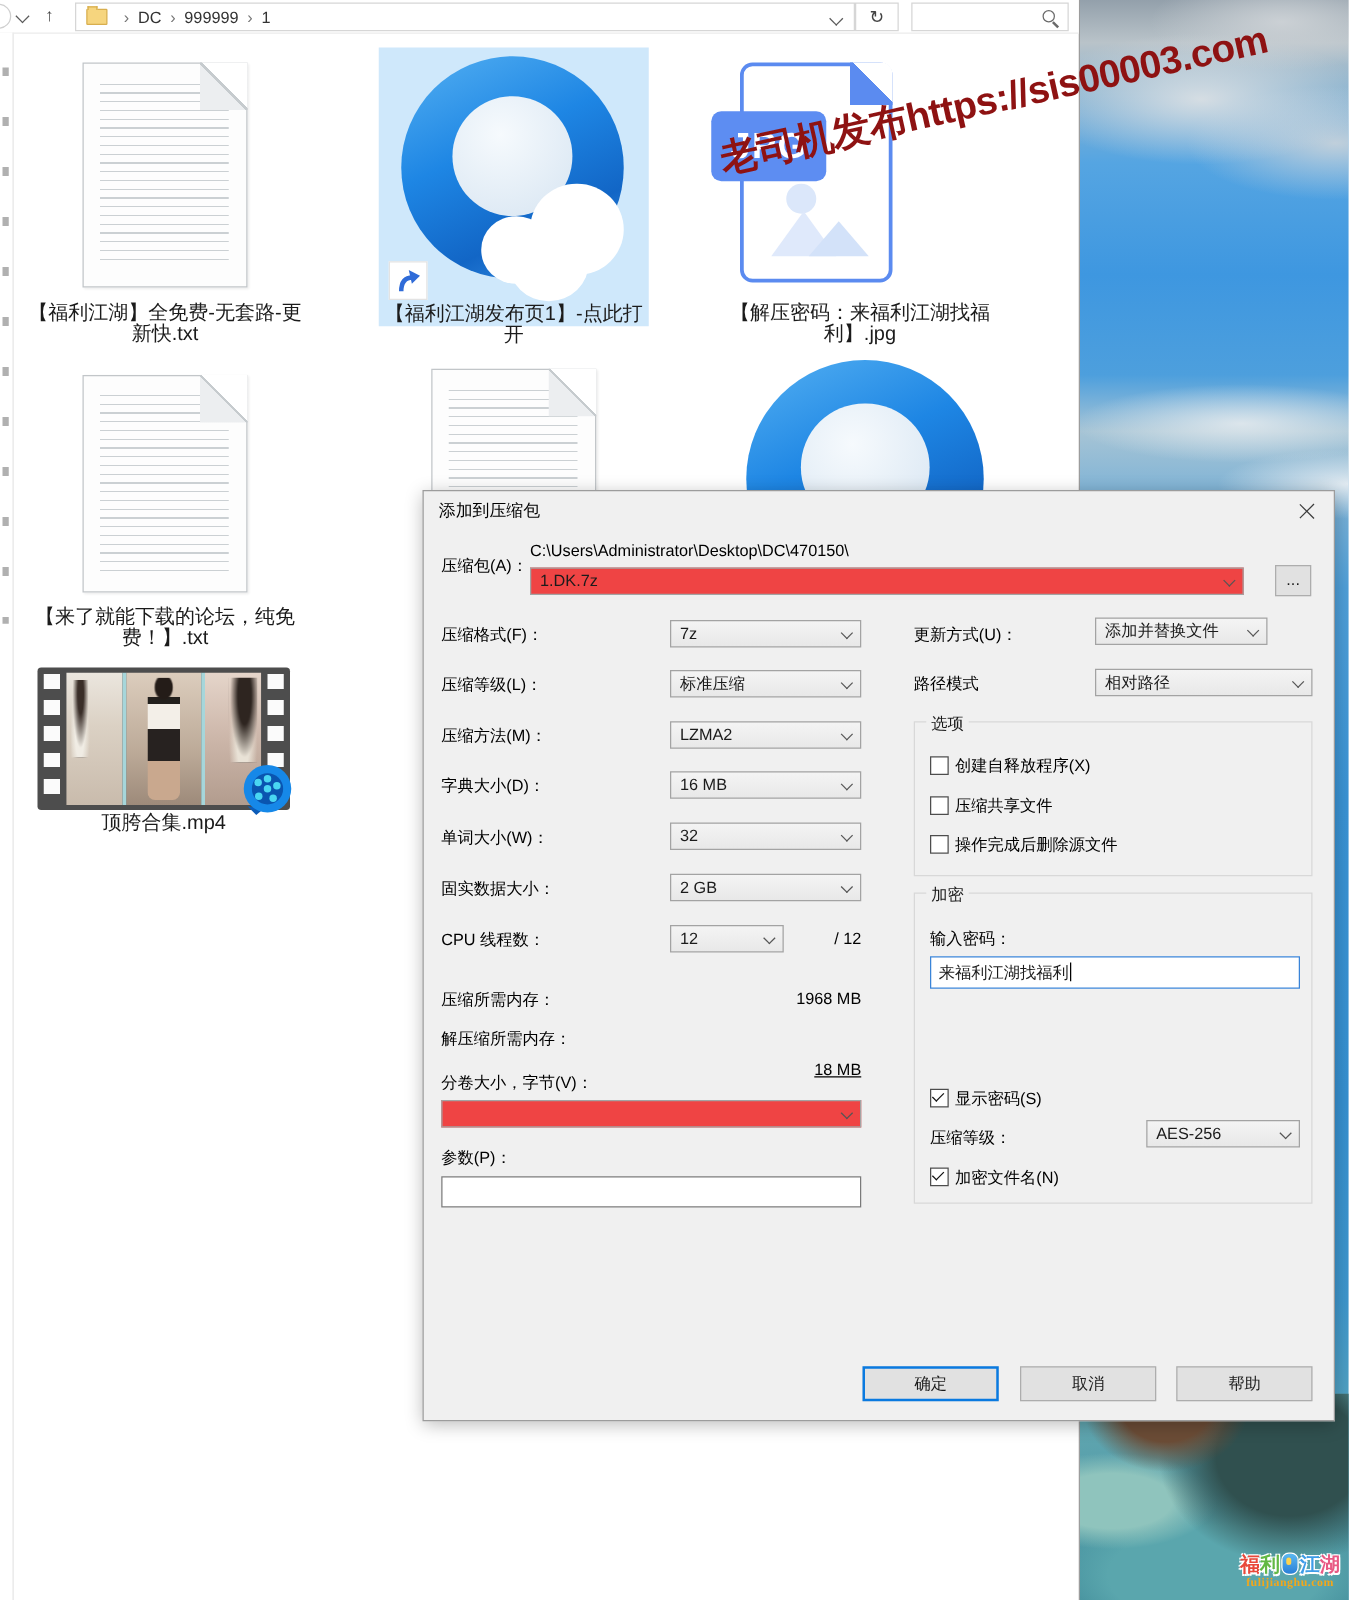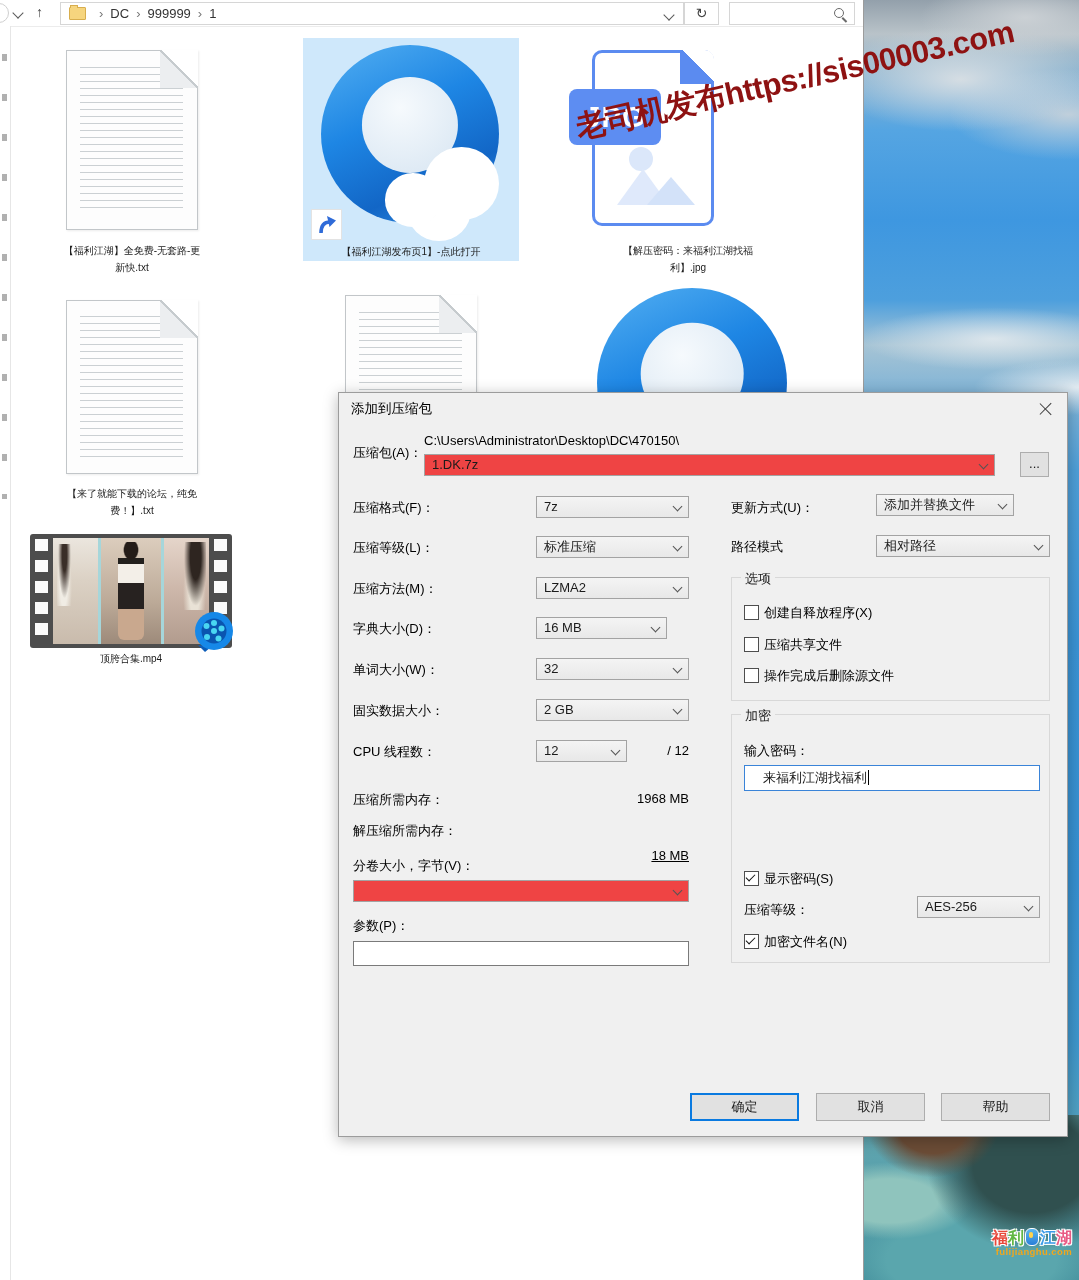--- a/index.html
+++ b/index.html
@@ -41,21 +41,21 @@
   .mag{position:absolute;right:10px;top:5px;width:8px;height:8px;border:1.5px solid #6a6a6a;border-radius:50%;}
   .mag::after{content:"";position:absolute;left:8px;top:8px;width:6px;height:1.5px;background:#6a6a6a;transform:rotate(45deg);transform-origin:0 0;}
   .upbtn{position:absolute;left:36px;top:4px;font-size:14px;color:#444;}
   .tbchev{position:absolute;left:14px;top:9px;}
   .backfrag{position:absolute;left:-11px;top:3px;width:18px;height:18px;border:1px solid #cfcfcf;border-radius:50%;}
   .navstrip{position:absolute;left:0;top:26px;bottom:0;width:10px;background:#fff;border-right:1px solid #e6e6e6;}
   .navstrip::before{content:"";position:absolute;left:2px;top:28px;width:5px;height:445px;
     background:repeating-linear-gradient(180deg,#969696 0 7px,transparent 7px 40px);opacity:.75;}
 
   
-  .flabel{position:absolute;text-align:center;font-size:10px;line-height:17px;color:#1b1b1b;}
+  .flabel{position:absolute;text-align:center;font-size:16px;line-height:17px;color:#1b1b1b;}
   .txticon{position:absolute;background:#fdfdfd;border:1px solid #c2c6c9;box-shadow:1px 1px 2px rgba(0,0,0,.08);}
   .txticon .lines{position:absolute;left:10%;right:11%;top:9%;bottom:9%;
     background:repeating-linear-gradient(180deg,#cbd0d3 0 1px,transparent 1px 7px);}
   .txticon::after{content:"";position:absolute;top:-1px;right:-1px;width:38px;height:38px;
     background:linear-gradient(to bottom left,#ffffff 48%,#c6cbce 48%,#c6cbce 52%,#eceef0 52%);}
 
   .sel{position:absolute;background:#cfe8fb;}
 
   .qq{position:absolute;}
   .qq .ring{position:absolute;left:0;top:0;width:100%;height:100%;border-radius:50%;
@@ -107,36 +107,36 @@
   .xicon{position:absolute;right:15px;top:9px;width:13px;height:13px;}
   .xicon::before,.xicon::after{content:"";position:absolute;left:6px;top:-1px;width:1.4px;height:16px;background:#3c3c3c;}
   .xicon::before{transform:rotate(45deg);} .xicon::after{transform:rotate(-45deg);}
   .lbl{position:absolute;white-space:nowrap;color:#000;}
   .rlbl{position:absolute;white-space:nowrap;color:#000;text-align:right;}
   .combo{position:absolute;height:22px;background:linear-gradient(#f4f4f4,#e8e8e8);border:1px solid #a3a3a3;
     box-sizing:border-box;line-height:20px;padding-left:7px;}
   .combo .cv{position:absolute;right:7px;top:6px;width:6px;height:6px;border-right:1.3px solid #555;border-bottom:1.3px solid #555;transform:rotate(45deg);}
   .tin{position:absolute;background:#fff;border:1px solid #7a7a7a;box-sizing:border-box;line-height:23px;padding-left:6px;}
   .combo.white{background:#ef4444;}
-  .pw{position:absolute;background:#fff;border:1px solid #3a84d8;box-sizing:border-box;line-height:24px;padding-left:18px;}
+  .pw{position:absolute;background:#fff;border:1px solid #3a84d8;box-sizing:border-box;line-height:24px;padding-left:6px;}
   .pw span{border-right:1px solid #000;padding-right:1px;}
   .grp{position:absolute;border:1px solid #d8d8d8;box-sizing:border-box;}
   .grp>span{position:absolute;top:-8px;left:9px;background:#f0f0f0;padding:0 4px;}
   .cb{position:absolute;width:13px;height:13px;background:#fff;border:1px solid #4d4d4d;box-sizing:content-box;}
   .cb.checked::after{content:"";display:block;width:8px;height:4px;border-left:1.8px solid #111;border-bottom:1.8px solid #111;transform:rotate(-45deg);margin:2px 0 0 1px;}
   .btn{position:absolute;width:109px;height:28px;background:#e1e1e1;border:1px solid #adadad;
     text-align:center;line-height:26px;box-sizing:border-box;}
   .btn.focus{border:2px solid #0a7ae0;line-height:24px;}
   .browse{position:absolute;width:29px;height:25px;background:#e1e1e1;border:1px solid #adadad;
     text-align:center;line-height:22px;box-sizing:border-box;}
 
   
   .watermark{position:absolute;left:572px;top:108px;transform:rotate(-12.5deg);transform-origin:0 0;
     font-size:31px;font-weight:bold;color:#8e1212;white-space:nowrap;z-index:30;letter-spacing:-0.5px;}
-  .sitelogo{position:absolute;right:7px;bottom:23px;text-align:right;z-index:30;line-height:1.1;}
+  .sitelogo{position:absolute;right:7px;bottom:8px;text-align:center;z-index:30;line-height:1.1;font-family:Liberation Serif, serif;}
   .sitelogo .l1{font-weight:bold;font-size:16px;
     text-shadow:-1px -1px 0 #fff,1px -1px 0 #fff,-1px 1px 0 #fff,1px 1px 0 #fff;}
   .mouse{display:inline-block;width:12px;height:16px;background:linear-gradient(#5bb8f0,#2a7fd8);
     border-radius:6px;border:1px solid #fff;vertical-align:-3px;position:relative;margin:0 1px;}
   .mouse::before{content:"";position:absolute;left:3px;top:3px;width:4px;height:6px;background:#ffd34e;border-radius:2px;}
   .sitelogo .l2{font-size:9.5px;font-weight:bold;letter-spacing:.4px;}
 </style>
 </head>
 <body>
 
@@ -259,21 +259,21 @@
   </div>
   <span class="lbl" style="left:14px;top:146px;">压缩等级(L)：</span>
   <div class="combo" style="left:197px;top:143px;width:153px;">
     <span>标准压缩</span><i class="cv"></i>
   </div>
   <span class="lbl" style="left:14px;top:187px;">压缩方法(M)：</span>
   <div class="combo" style="left:197px;top:184px;width:153px;">
     <span>LZMA2</span><i class="cv"></i>
   </div>
   <span class="lbl" style="left:14px;top:227px;">字典大小(D)：</span>
-  <div class="combo" style="left:197px;top:224px;width:131px;">
+  <div class="combo" style="left:197px;top:224px;width:153px;">
     <span>16 MB</span><i class="cv"></i>
   </div>
   <span class="lbl" style="left:14px;top:268px;">单词大小(W)：</span>
   <div class="combo" style="left:197px;top:265px;width:153px;">
     <span>32</span><i class="cv"></i>
   </div>
   <span class="lbl" style="left:14px;top:309px;">固实数据大小：</span>
   <div class="combo" style="left:197px;top:306px;width:153px;">
     <span>2 GB</span><i class="cv"></i>
   </div>

